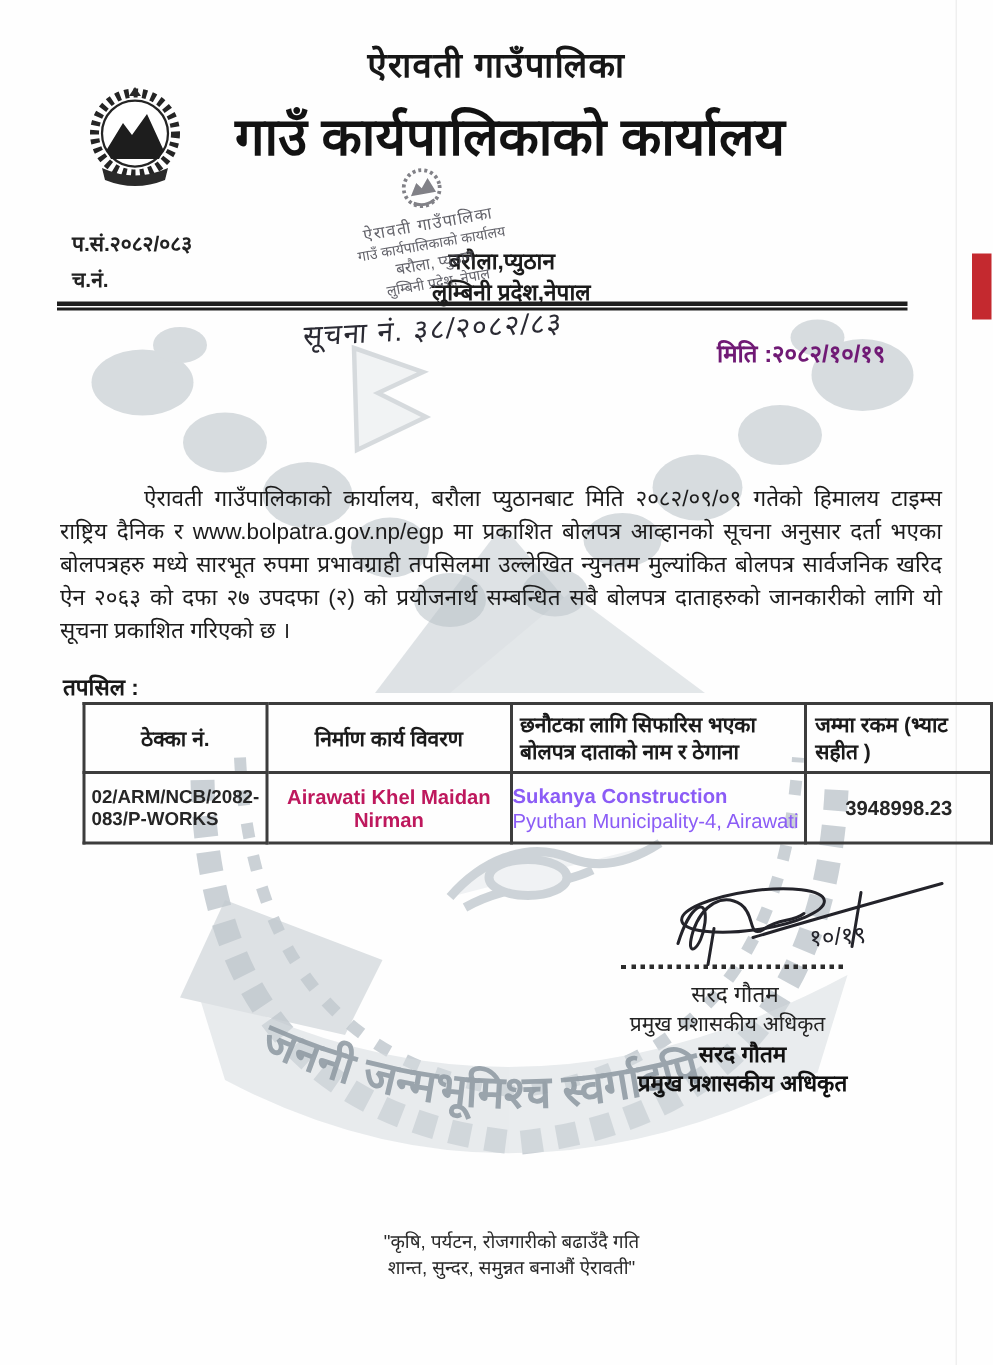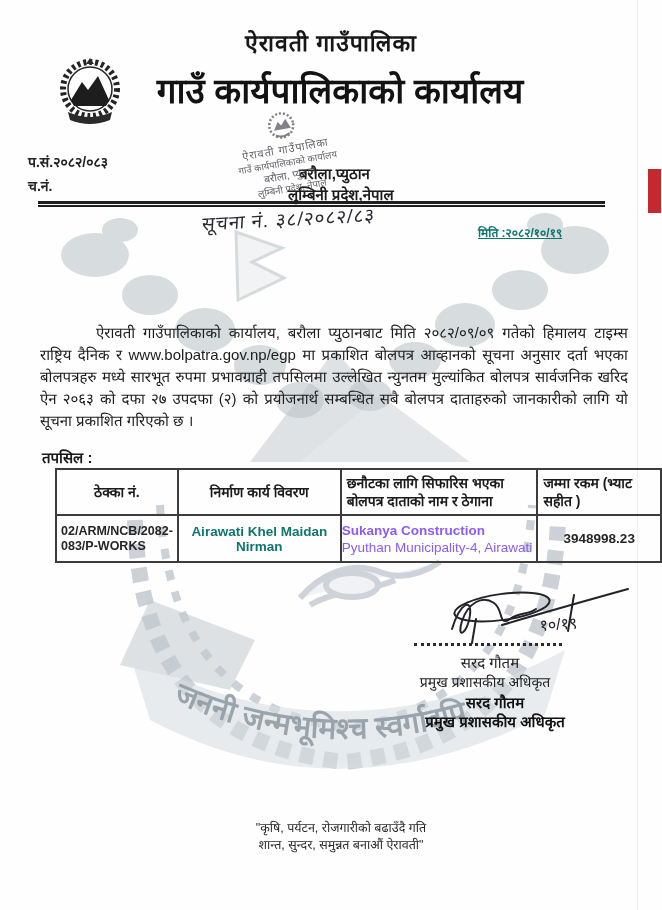--- a/index.html
+++ b/index.html
@@ -9,58 +9,58 @@
 
   .wm { position:absolute; left:0; top:0; width:662px; height:910px; z-index:1; pointer-events:none; }
   .content { position:absolute; z-index:2; }
 
   .muni-title { position:absolute; top:26px; left:0; width:662px; text-align:center;
     font-size:23px; font-weight:bold; letter-spacing:1px; color:#171717; }
   .office-title { position:absolute; top:66px; left:100px; width:480px; text-align:center;
     font-size:35px; font-weight:bold; color:#121212; }
   .emblem { position:absolute; left:58px; top:56px; }
 
-  .refline { position:absolute; left:28px; font-size:14px; font-weight:bold; color:#222; }
+  .refline { position:absolute; left:48px; font-size:14px; font-weight:bold; color:#222; }
   .addr { position:absolute; font-size:15px; font-weight:bold; color:#1b1b1b; }
 
   .stamp { position:absolute; left:206px; top:110px; width:160px; text-align:center;
     transform:rotate(-10deg); color:#474750; opacity:.85; z-index:3; line-height:13px; }
   .stamp .s1 { font-size:11px; letter-spacing:1px; }
   .stamp .s2 { font-size:9.5px; }
   .stamp .s3 { font-size:10.5px; }
   .stamp .s4 { font-size:9.5px; }
 
   .rule { position:absolute; left:38px; top:201px; width:567px; height:6px;
     border-top:3px solid #1e1e1e; border-bottom:2px solid #1e1e1e; }
 
   .red-box { position:absolute; left:648px; top:169px; width:13px; height:44px;
     z-index:4; }
 
   .notice-no { position:absolute; left:202px; top:206px; font-size:19px; color:#2a2a33;
     transform:rotate(-3deg) skewX(-6deg); letter-spacing:1px; z-index:3; }
-  .notice-date { position:absolute; left:478px; top:224px; font-size:12px; font-weight:bold; color:#0f766e;text-decoration:underline; }
+  .notice-date { position:absolute; left:478px; top:224px; font-size:16px; font-weight:bold; color:#701a75; }
 
   .notice-title { position:absolute; top:255px; left:0; width:624px; text-align:center;
     font-size:21px; font-weight:600; color:#141414; letter-spacing:.5px; }
 
   .body-par { position:absolute; left:40px; top:322px; width:588px; font-size:15px;
     line-height:22px; text-align:justify; text-indent:56px; color:#1c1c1c; }
   .body-par .lnk { }
 
   .tapsil { position:absolute; left:42px; top:447px; font-size:15px; font-weight:bold; color:#191919; }
 
   table.tender { position:absolute; left:55px; top:468px; border-collapse:collapse; z-index:2; }
   table.tender td, table.tender th { border:2px solid #3c3c3c; vertical-align:middle; background:transparent; }
   table.tender th { font-size:14px; font-weight:bold; color:#1b1b1b; padding:4px 5px; line-height:18px; }
   .th-c { text-align:center; }
   .th-l { text-align:left; }
   .row-h { height:44px;padding-left:48px; }
   .row-d { height:47px; }
   .cell-contract { font-size:12.5px; font-weight:bold; text-align:left; padding:0 4px; line-height:15px; color:#262626; }
-  .cell-work { font-size:13.5px; font-weight:bold; text-align:center; color:#0f766e; }
+  .cell-work { font-size:13.5px; font-weight:bold; text-align:center; color:#be185d; }
   .cell-bidder { font-size:13.5px; text-align:left; line-height:17px; color:#8b5cf6; }
   .cell-bidder .b1 { font-weight:bold; }
   .cell-amount { font-size:13.5px; font-weight:bold; text-align:center; color:#262626; }
 
   .sig-svg { position:absolute; left:442px; top:585px; z-index:3; }
   .dotline { position:absolute; left:414px; top:630px; width:148px; height:16px;
     border-bottom:3px dotted #2c2c2c; }
   .sig-name1 { position:absolute; left:390px; top:652px; width:200px; text-align:center; font-size:15px; color:#222; }
   .sig-title1 { position:absolute; left:380px; top:672px; width:210px; text-align:center; font-size:14px; color:#222; }
   .sig-name2 { position:absolute; left:395px; top:692px; width:200px; text-align:center; font-size:15px; font-weight:bold; color:#111; }

